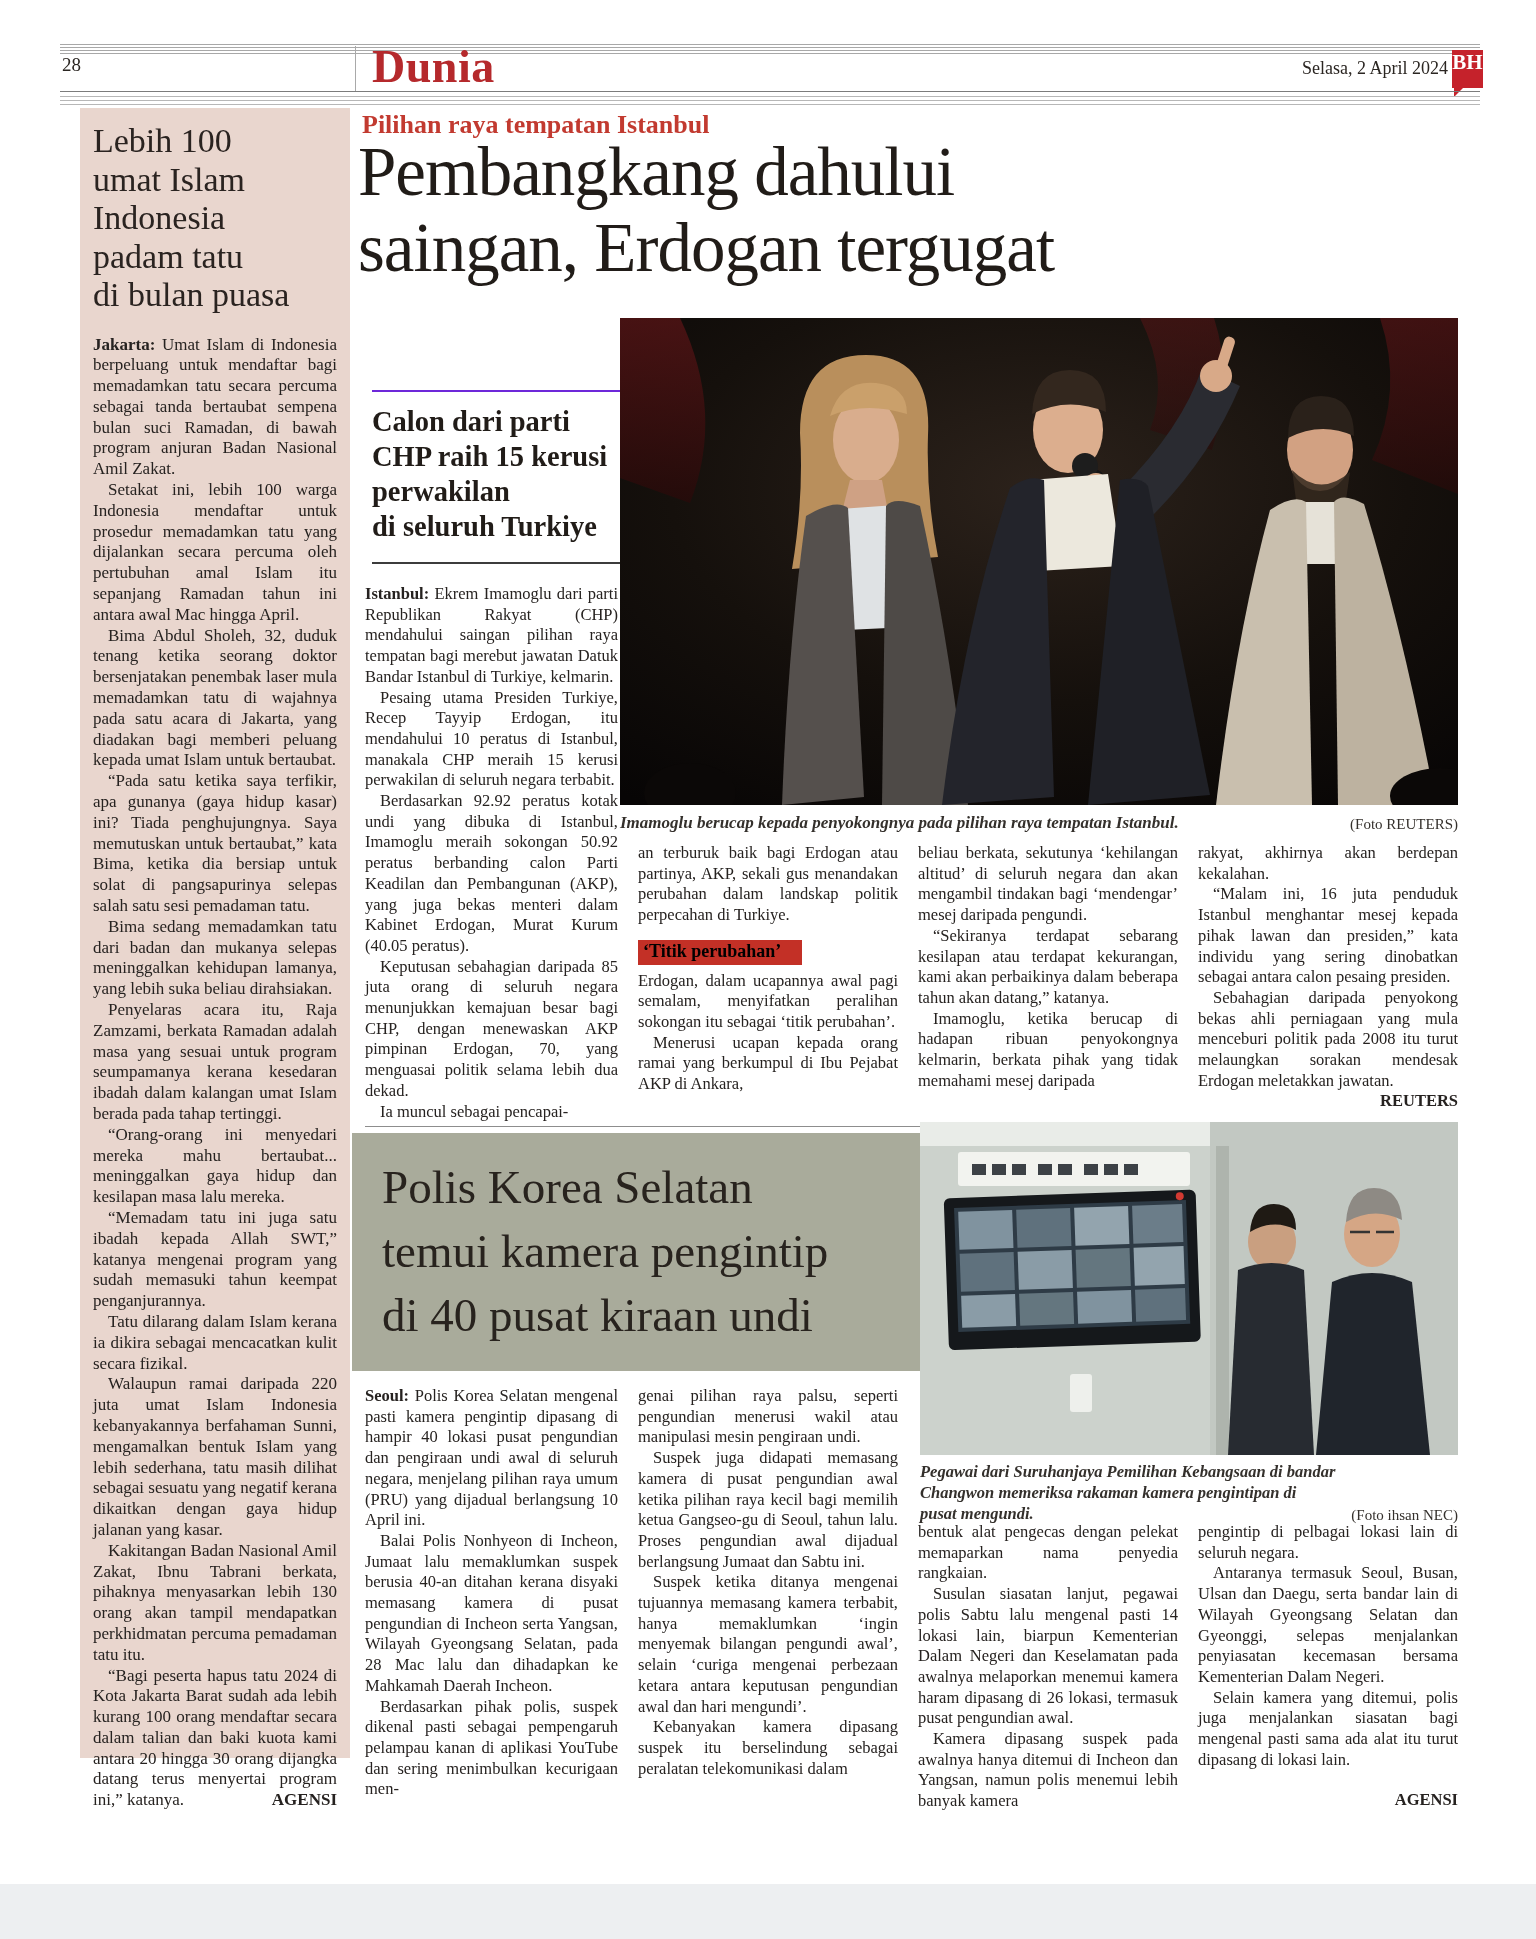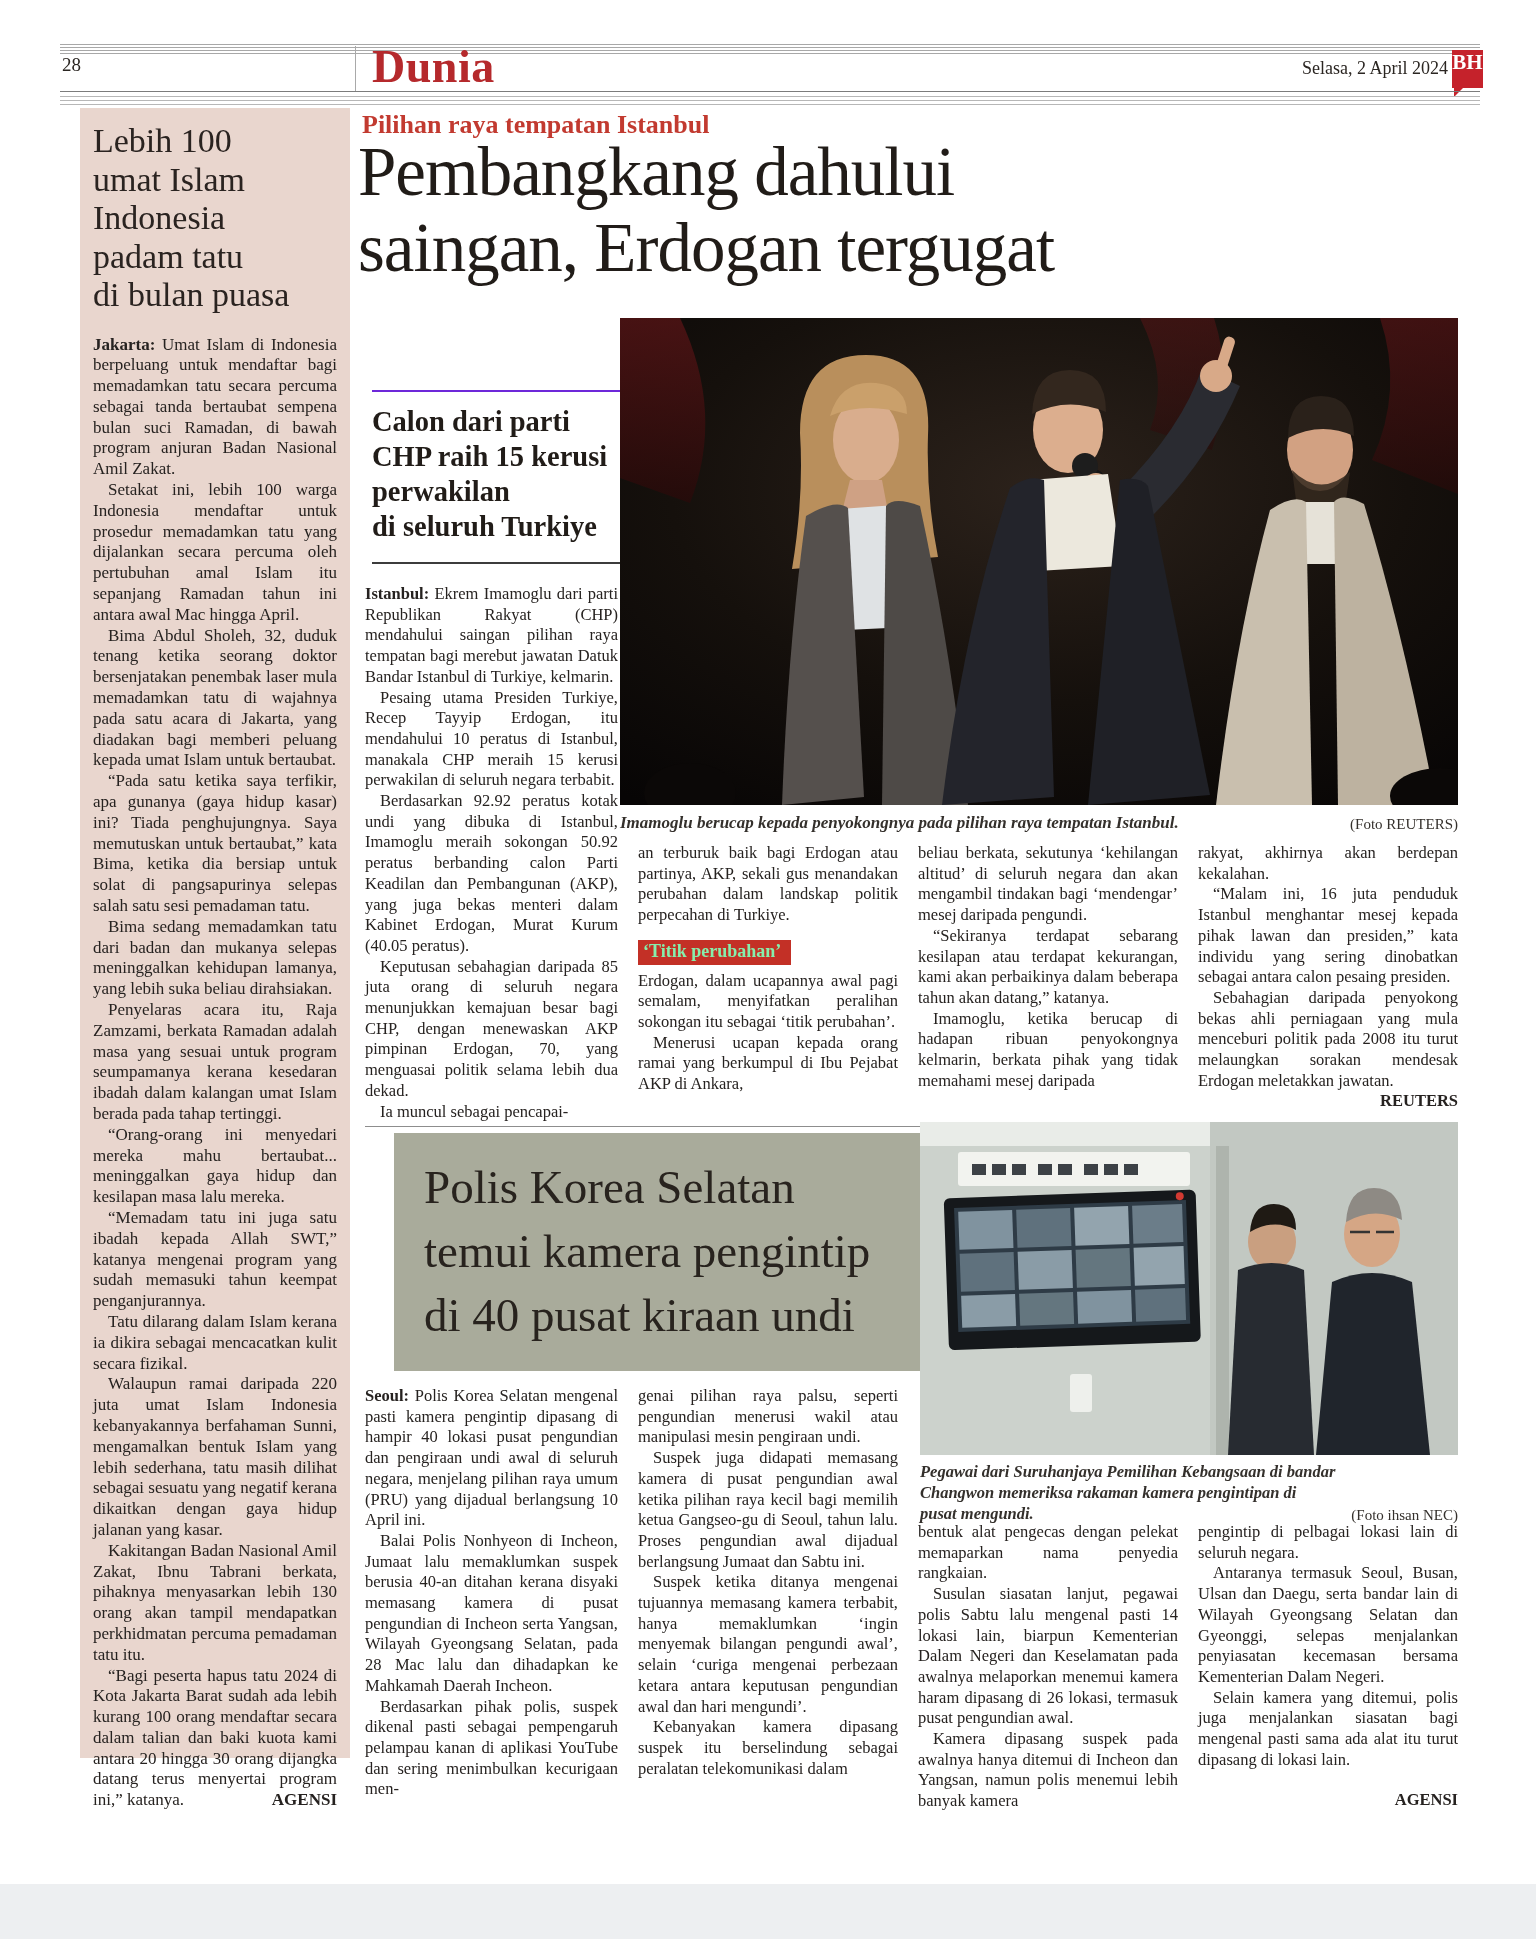--- a/index.html
+++ b/index.html
@@ -23,22 +23,22 @@
     background:repeating-linear-gradient(#b7b7b7 0 1px,transparent 1px 4px);}
 
   
   .bodytext p{margin:0;font-size:16.5px;line-height:20.7px;text-align:justify;
     text-indent:15px;color:#262220;}
   .bodytext p.noindent{text-indent:0;}
   .bodytext b{font-weight:bold;}
   .bodytext .sign{float:right;font-weight:bold;text-indent:0;}
   .bodytext p.sign-line{text-align:right;font-weight:bold;text-indent:0;margin-top:20px;}
   .bodytext p.subhead-row{margin:14px 0 6px;text-indent:0;}
-  .inline-subhead{display:inline-block;background:#c33026;color:#86efac;font-weight:bold;
-    font-size:18px;padding:1px 10px 3px 5px;}
+  .inline-subhead{display:inline-block;background:#c33026;color:#000000;font-weight:bold;
+    font-size:18px;padding:1px 21px 3px 5px;}
 
   
   .left-article{left:80px;top:108px;width:270px;height:1650px;background:#e9d6ce;
     padding:12px 13px;box-sizing:border-box;}
   .left-headline{margin:2px 0 20px;font-weight:normal;font-size:34px;line-height:38.5px;color:#2a2320;}
   .left-article .bodytext p{font-size:17px;line-height:20.8px;}
 
   
   .kicker{left:362px;top:110px;font-size:26px;font-weight:bold;color:#c23a30;}
   .main-headline{left:358px;top:134px;width:1140px;margin:0;font-weight:normal;
@@ -51,21 +51,21 @@
   .photo1{left:620px;top:318px;width:838px;height:487px;margin:0;}
   .photo1 svg,.photo2 svg{display:block;width:100%;height:100%;}
   .caption{display:flex;justify-content:space-between;align-items:flex-start;gap:16px;}
   .caption .cap{font-style:italic;font-weight:bold;font-size:17px;line-height:21px;color:#34302c;}
   .caption .credit{font-size:15px;white-space:nowrap;color:#34302c;align-self:flex-end;}
   .caption1{left:620px;top:812px;width:838px;}
   .divider{left:365px;top:1126px;width:1093px;height:1px;background:#8d8d8d;}
 
   
   .korea-box{left:352px;top:1133px;width:588px;height:238px;background:#a9ab9b;
-    padding:22px 0 0 30px;box-sizing:border-box;margin-left:42px;}
+    padding:22px 0 0 30px;box-sizing:border-box;}
   .korea-headline{margin:0;font-weight:normal;font-size:47px;line-height:64px;color:#28231e;}
   .photo2{left:920px;top:1122px;width:538px;height:333px;margin:0;}
   .caption2{left:920px;top:1461px;width:538px;}
   .caption2 .cap{font-size:16.5px;}
   .kor-col{top:1386px;width:260px;}
   .kor-col1{left:365px;width:253px;}
   .kor-col2{left:638px;}
   .kor-col3{left:918px;top:1522px;}
   .kor-col4{left:1198px;top:1522px;}
 

